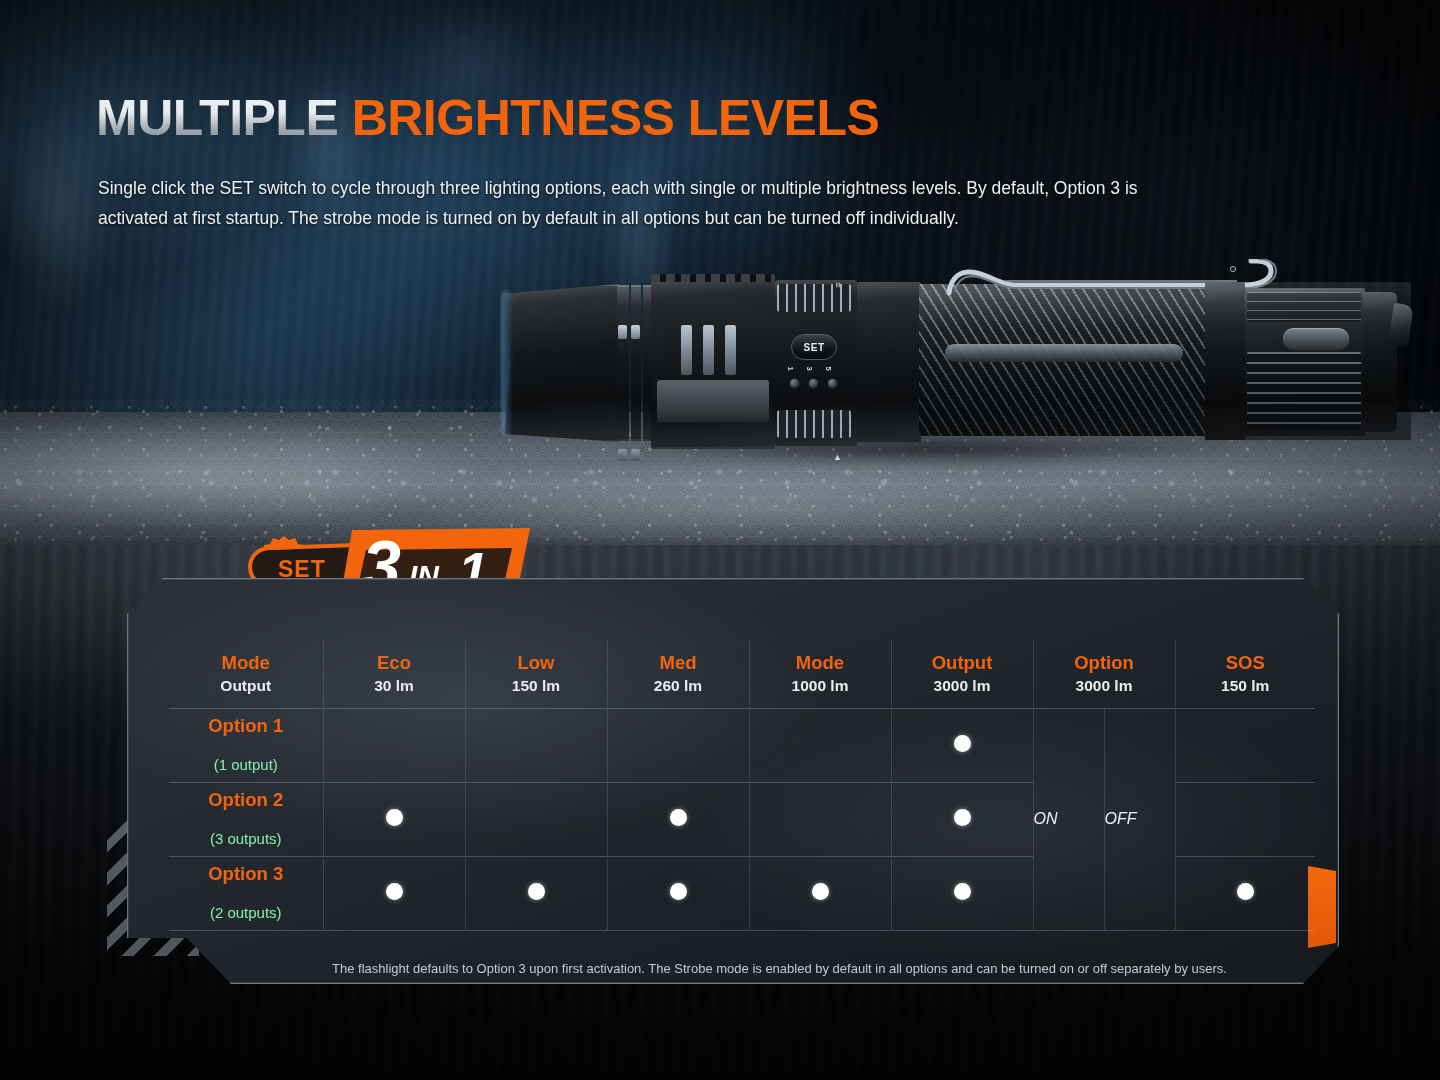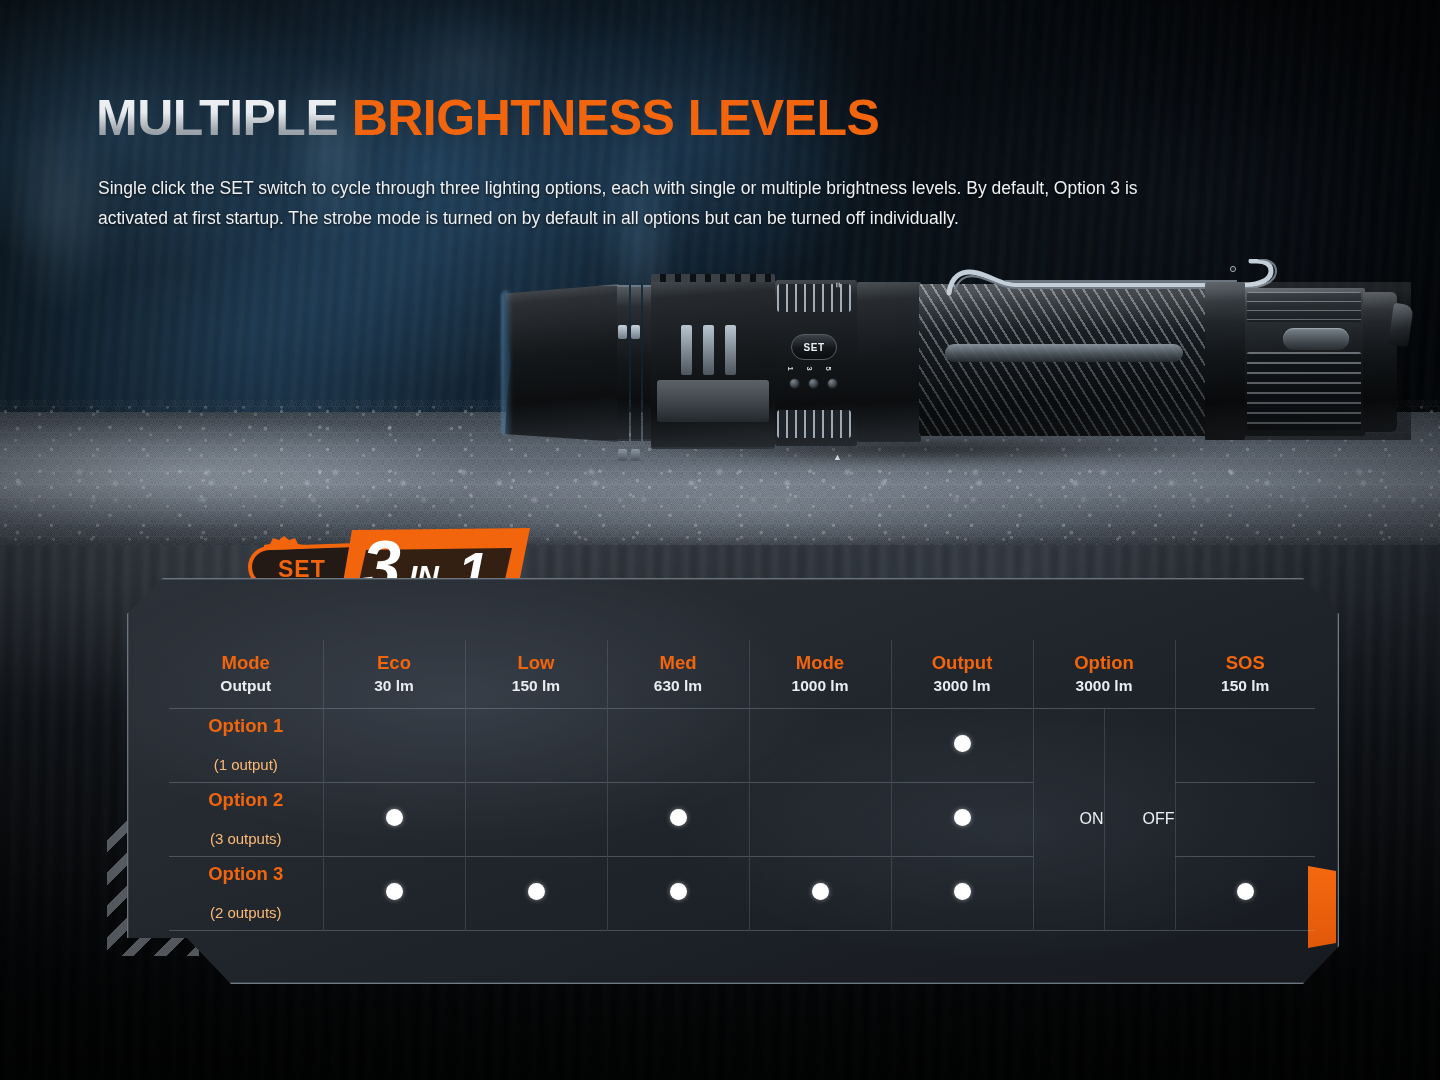--- a/index.html
+++ b/index.html
@@ -338,30 +338,30 @@
     position:relative;
   }
   #tbl th:last-child, #tbl td:last-child { border-right:none; }
   #tbl thead tr { height:68px; }
   #tbl tbody tr { height:74px; border-top:1px solid rgba(170,182,196,.30); }
   #tbl tbody tr:last-child { border-bottom:1px solid rgba(170,182,196,.30); }
   #tbl thead tr { border-bottom:1px solid rgba(170,182,196,.30); }
   .mode-name { color:#f2650c; font-size:18.5px; font-weight:bold; line-height:24px; }
   .mode-lm { color:#e9edf1; font-size:15.5px; line-height:22px; }
   .opt-name { color:#f2650c; font-size:18.5px; font-weight:bold; line-height:24px; }
-  .opt-sub { color:#fdba74; font-size:15px; line-height:22px;margin-top:16px; }
+  .opt-sub { color:#86efac; font-size:15px; line-height:22px;margin-top:16px; }
   .dot {
     display:inline-block; width:17px; height:17px; border-radius:50%;
     background:#ffffff; box-shadow:0 0 5px rgba(255,255,255,.45);
   }
   .onoff { color:#eef1f5; font-size:16px; }
   .strobe-split { padding:0 !important; }
   .strobe-split .split-wrap { display:flex; height:100%; }
   .strobe-split .split-half {
-    flex:1; display:flex; align-items:center; justify-content:flex-end;
+    flex:1; display:flex; align-items:center; justify-content:flex-start;font-style:italic;
   }
   .strobe-split .split-half.left { border-right:1px solid rgba(150,162,176,.22); }
 
   #footnote {
     position:absolute; left:135px; top:382px; width:1075px;
     font-size:13px; color:#c3cad2; text-align:center; line-height:18px;
   }
 </style>
 </head>
 <body>
@@ -507,21 +507,21 @@
         <th>
           <div class="mode-name">Eco</div>
           <div class="mode-lm">30 lm</div>
         </th>
         <th>
           <div class="mode-name">Low</div>
           <div class="mode-lm">150 lm</div>
         </th>
         <th>
           <div class="mode-name">Med</div>
-          <div class="mode-lm">630 lm</div>
+          <div class="mode-lm">260 lm</div>
         </th>
         <th>
           <div class="mode-name">Mode</div>
           <div class="mode-lm">1000 lm</div>
         </th>
         <th>
           <div class="mode-name">Output</div>
           <div class="mode-lm">3000 lm</div>
         </th>
         <th>
@@ -580,13 +580,14 @@
         <td><span class="dot"></span></td>
         <td><span class="dot"></span></td>
         <td><span class="dot"></span></td>
         <td><span class="dot"></span></td>
         <td><span class="dot"></span></td>
         <td><span class="dot"></span></td>
       </tr>
     </tbody>
   </table>
 
+  <div id="footnote">The flashlight defaults to Option 3 upon first activation. The Strobe mode is enabled by default in all options and can be turned on or off separately by users.</div>
 </div>
 
 </body></html>

